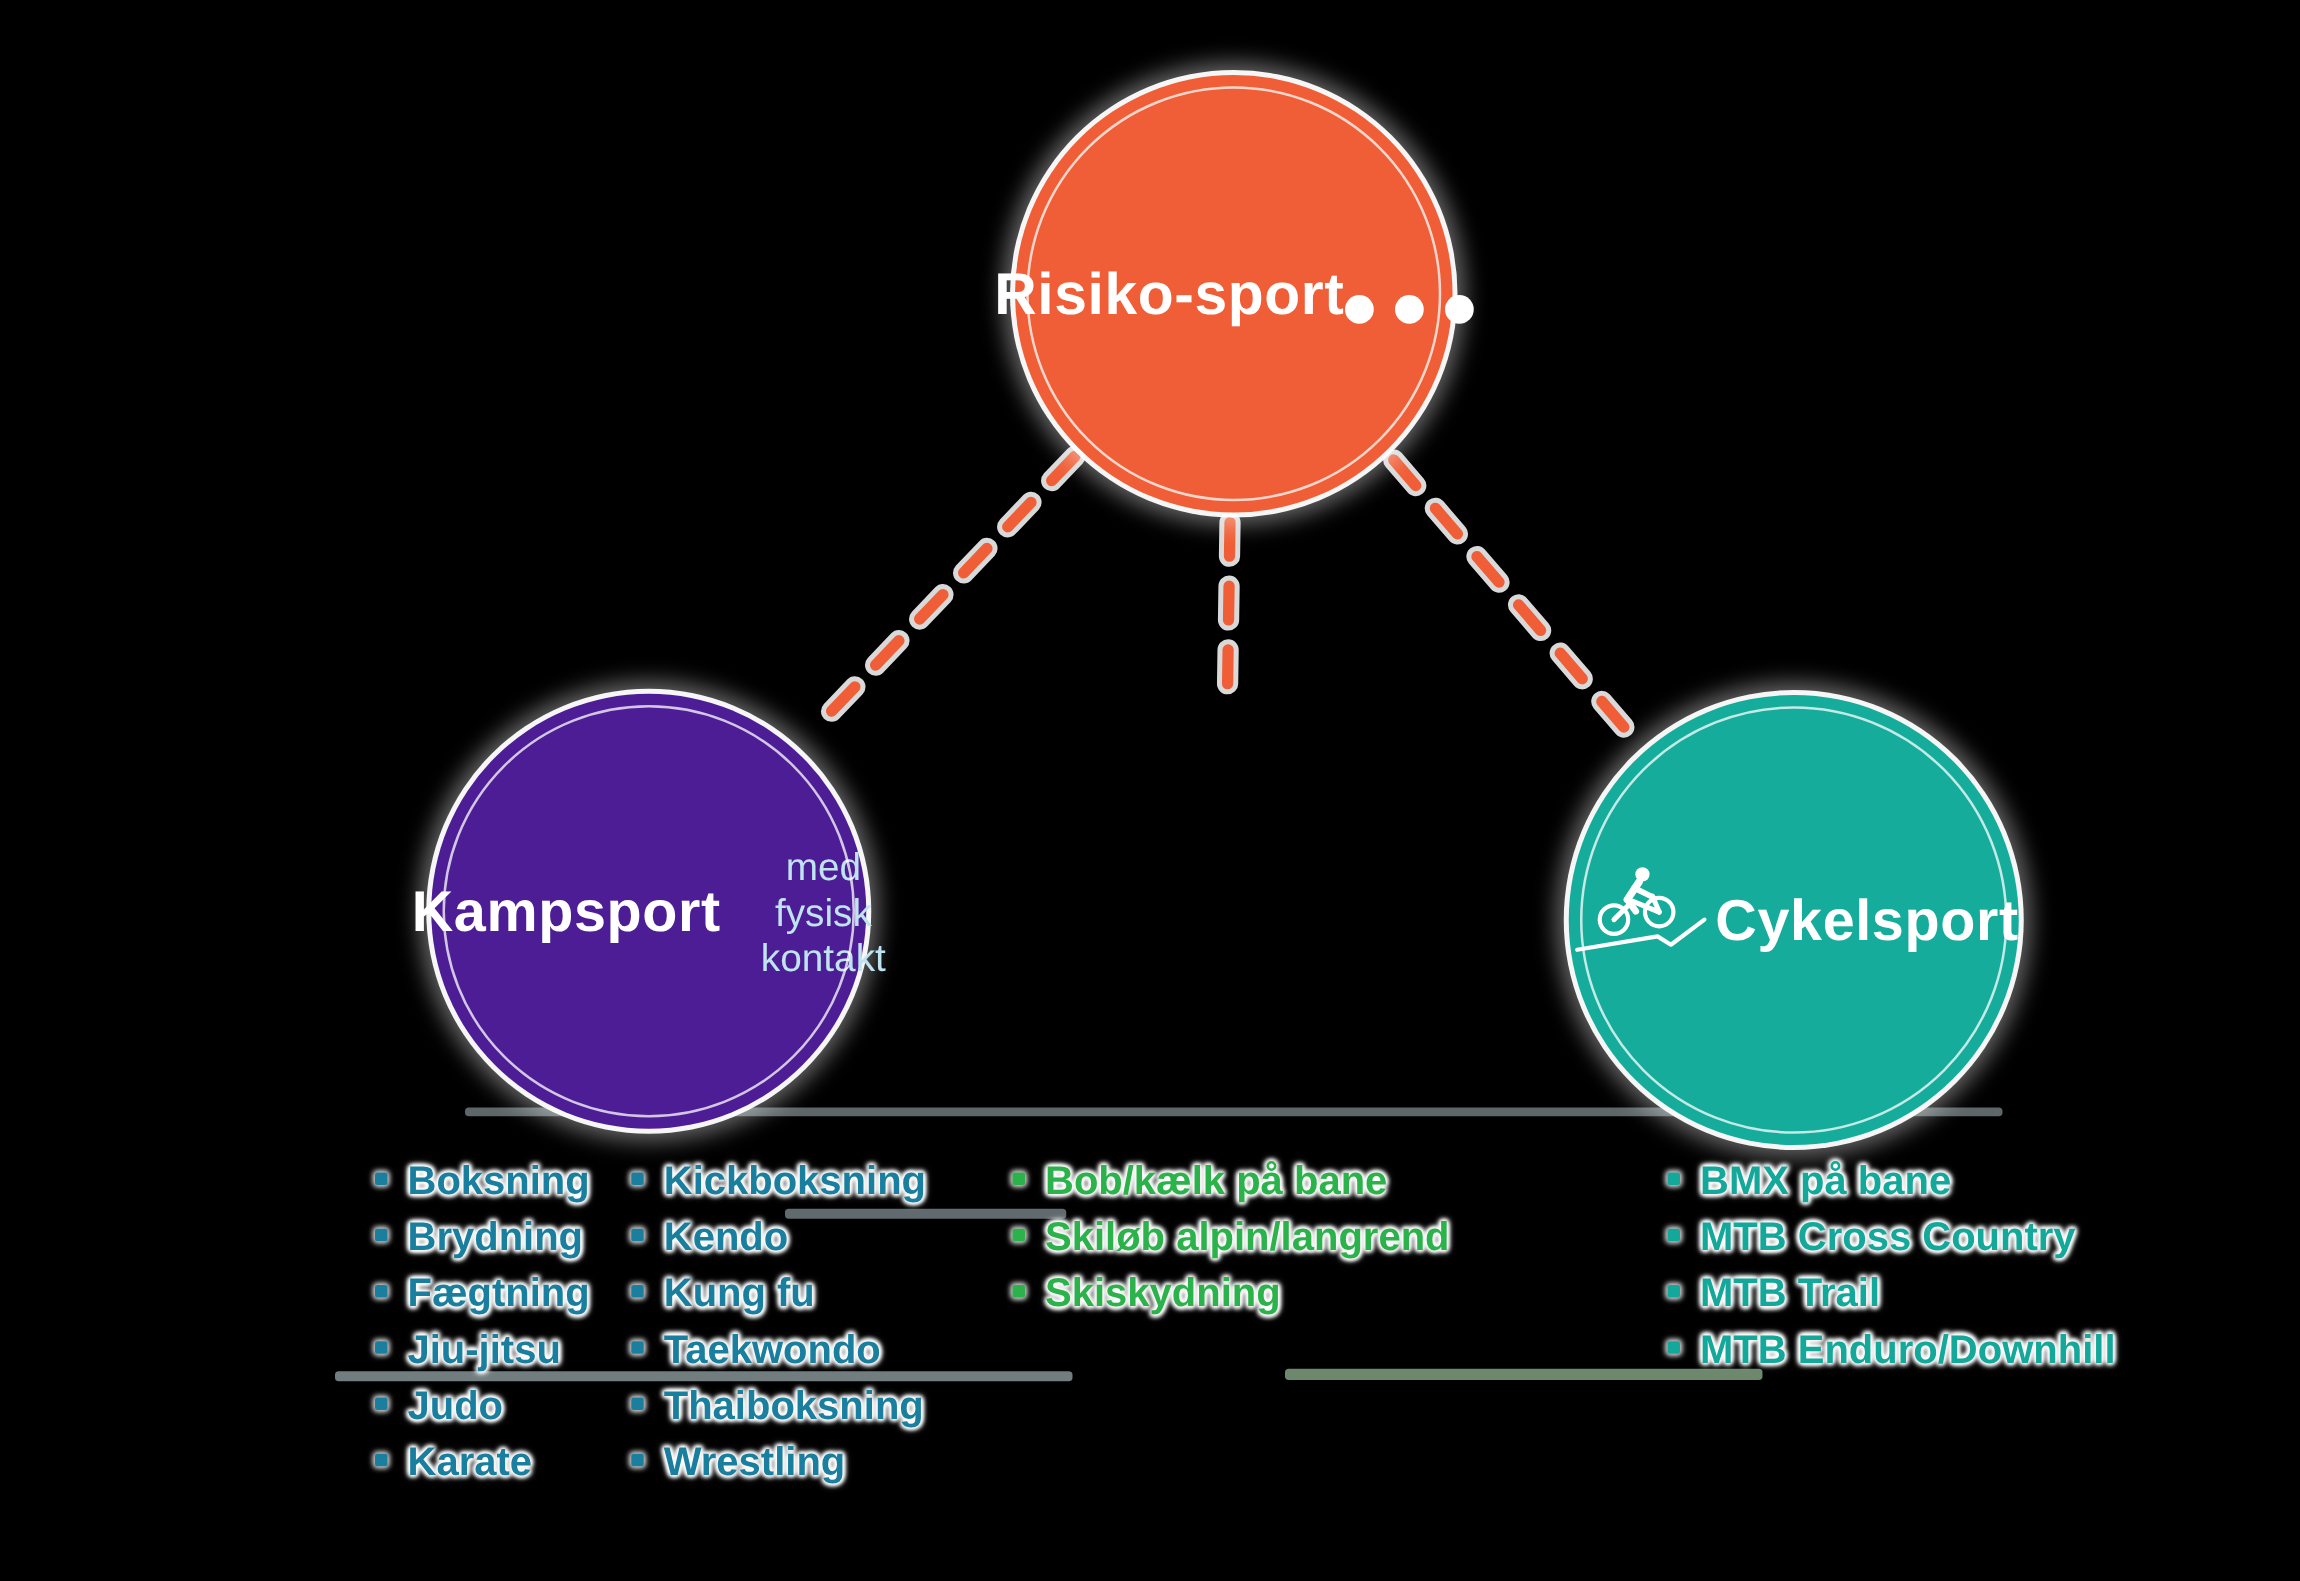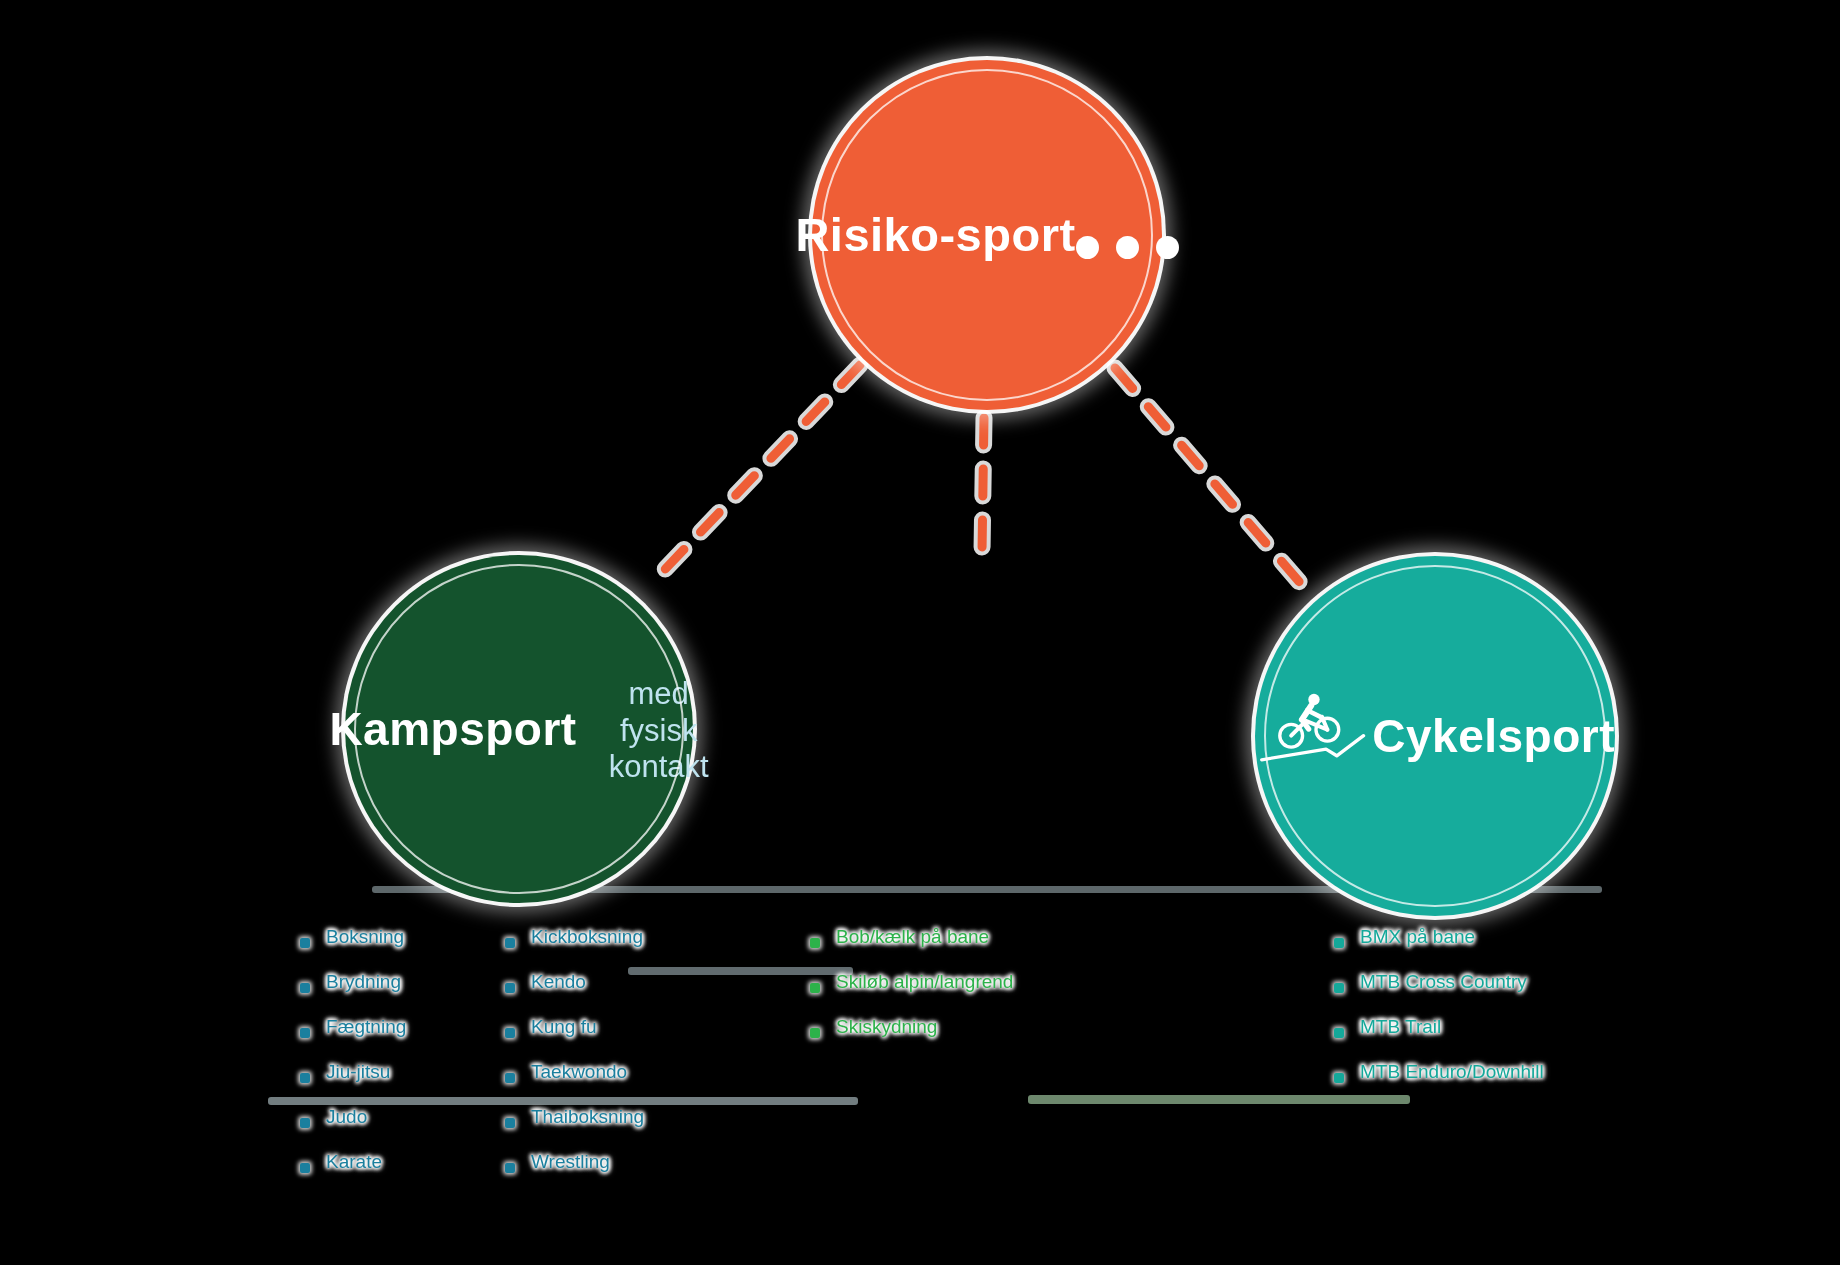--- a/index.html
+++ b/index.html
@@ -20,40 +20,40 @@
     position:absolute;border-radius:50%;z-index:2;
     display:flex;flex-direction:row;align-items:center;justify-content:center;
     text-align:center;
     box-shadow:0 0 0 4px rgba(255,255,255,.95), 0 0 18px 10px rgba(255,255,255,.40);
   }
   .node::after{
     content:'';position:absolute;inset:9px;border-radius:50%;
     border:2.5px solid rgba(255,255,255,.75);pointer-events:none;
   }
   .node-root{left:812px;top:60px;width:350px;height:350px;background:#EF5E36;}
-  .node-kamp{left:345px;top:555px;width:348px;height:348px;background:#14532d;}
+  .node-kamp{left:345px;top:555px;width:348px;height:348px;background:#4c1d95;}
   .node-vinter{left:800px;top:560px;width:352px;height:352px;background:#2AB246;}
   .node-cykel{left:1255px;top:556px;width:360px;height:360px;background:#16AC9C;}
 
   .node-title{color:#fff;font-weight:700;font-size:46px;line-height:1.15;letter-spacing:.5px;}
   .node-root .node-title{font-size:47px;}
   .node-subtitle{font-weight:400;font-size:31px;line-height:1.18;margin-top:4px;max-width:260px;}
   .node-kamp .node-subtitle{color:#BFE3EF;margin-left:32px;}
   .node-vinter .node-subtitle{color:#D8F3DC;}
 
   .dots{display:flex;gap:17px;margin-top:24px;}
   .dots i{width:23px;height:23px;border-radius:50%;background:#fff;display:block;}
 
   .node-icon{margin-bottom:10px;}
 
   
   .list{position:absolute;z-index:3;list-style:none;margin:0;padding:0;}
   .list li{
     display:flex;align-items:flex-start;height:45px;
-    font-size:19px;font-weight:400;white-space:nowrap;
+    font-size:32px;font-weight:700;white-space:nowrap;
     text-shadow:0 0 3px #fff,0 0 5px #fff,0 0 7px #fff,
                 1px 1px 4px #fff,-1px -1px 4px #fff,1px -1px 4px #fff,-1px 1px 4px #fff;
   }
   .list .bullet{
     flex:0 0 auto;width:10px;height:10px;border-radius:2px;margin:12px 16px 0 0;
     box-shadow:0 0 4px 2px rgba(255,255,255,.85);
   }
   .list-kamp{color:#1A7F9E;}
   .list-kamp .bullet{background:#1A7F9E;}
   .list-vinter{color:#2CB24A;}

